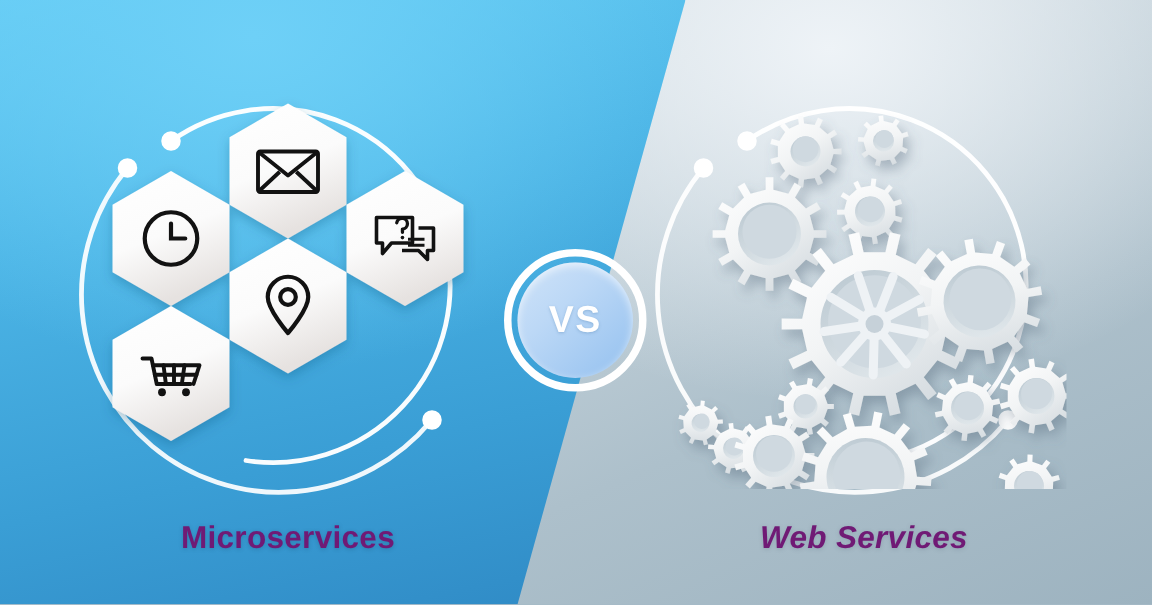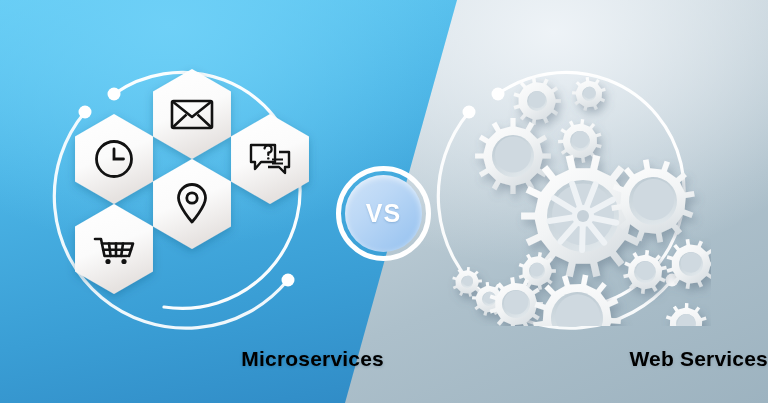--- a/index.html
+++ b/index.html
@@ -28,25 +28,25 @@
   
   .panel{position:absolute;top:0;height:403px;width:384px;}
   .panel.left{left:0;}
   .panel.right{left:384px;}
 
   .ring-wrap{position:absolute;top:56px;left:50%;transform:translateX(-50%);width:270px;height:270px;}
   .ring-wrap svg{display:block;overflow:visible;}
 
   .caption{
     position:absolute;left:0;right:0;top:347px;
-    text-align:right;color:#000000;
+    text-align:center;color:#701a75;
     font-size:21px;font-weight:bold;letter-spacing:.2px;
     text-shadow:0 1px 3px rgba(20,60,90,.28);
   }
-  .caption.right{text-shadow:0 1px 3px rgba(90,110,125,.30);}
+  .caption.right{text-shadow:0 1px 3px rgba(90,110,125,.30);font-style:italic;}
 
   
   .hexes{position:absolute;top:56px;left:50%;transform:translateX(-50%);width:270px;height:270px;}
   .hexes svg{display:block;}
 
   
   .gears{position:absolute;top:56px;left:50%;transform:translateX(-50%);width:270px;height:270px;}
   .gears svg{display:block;}
 
   

